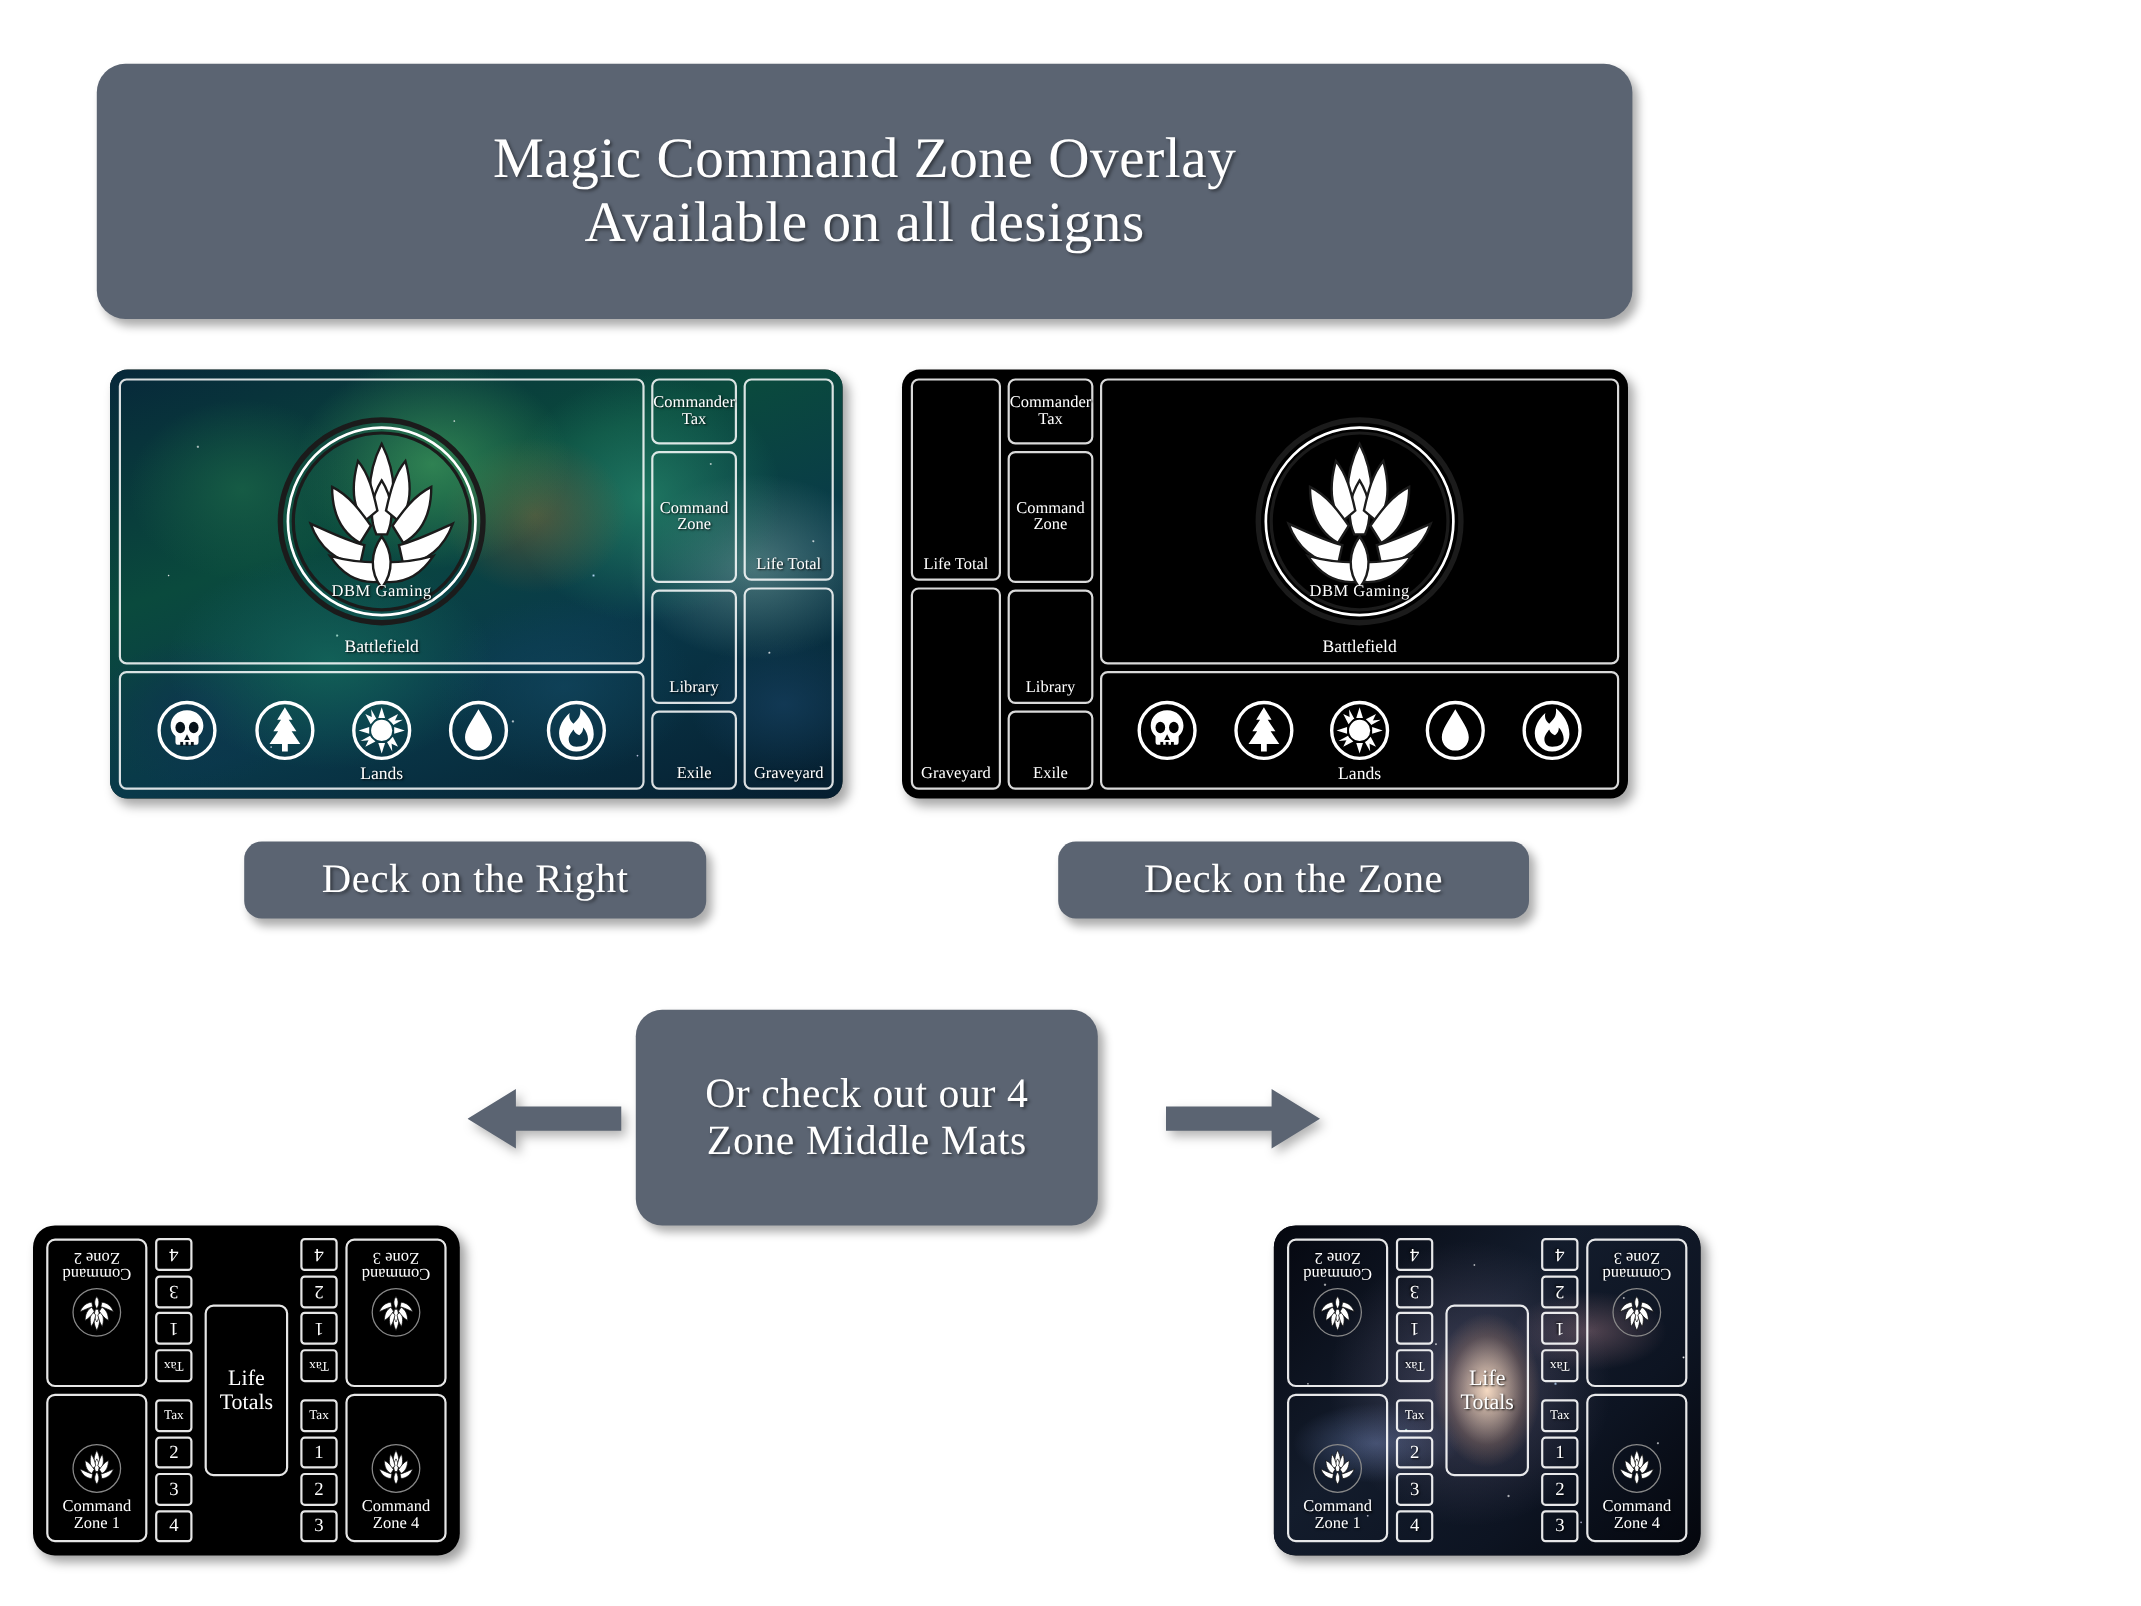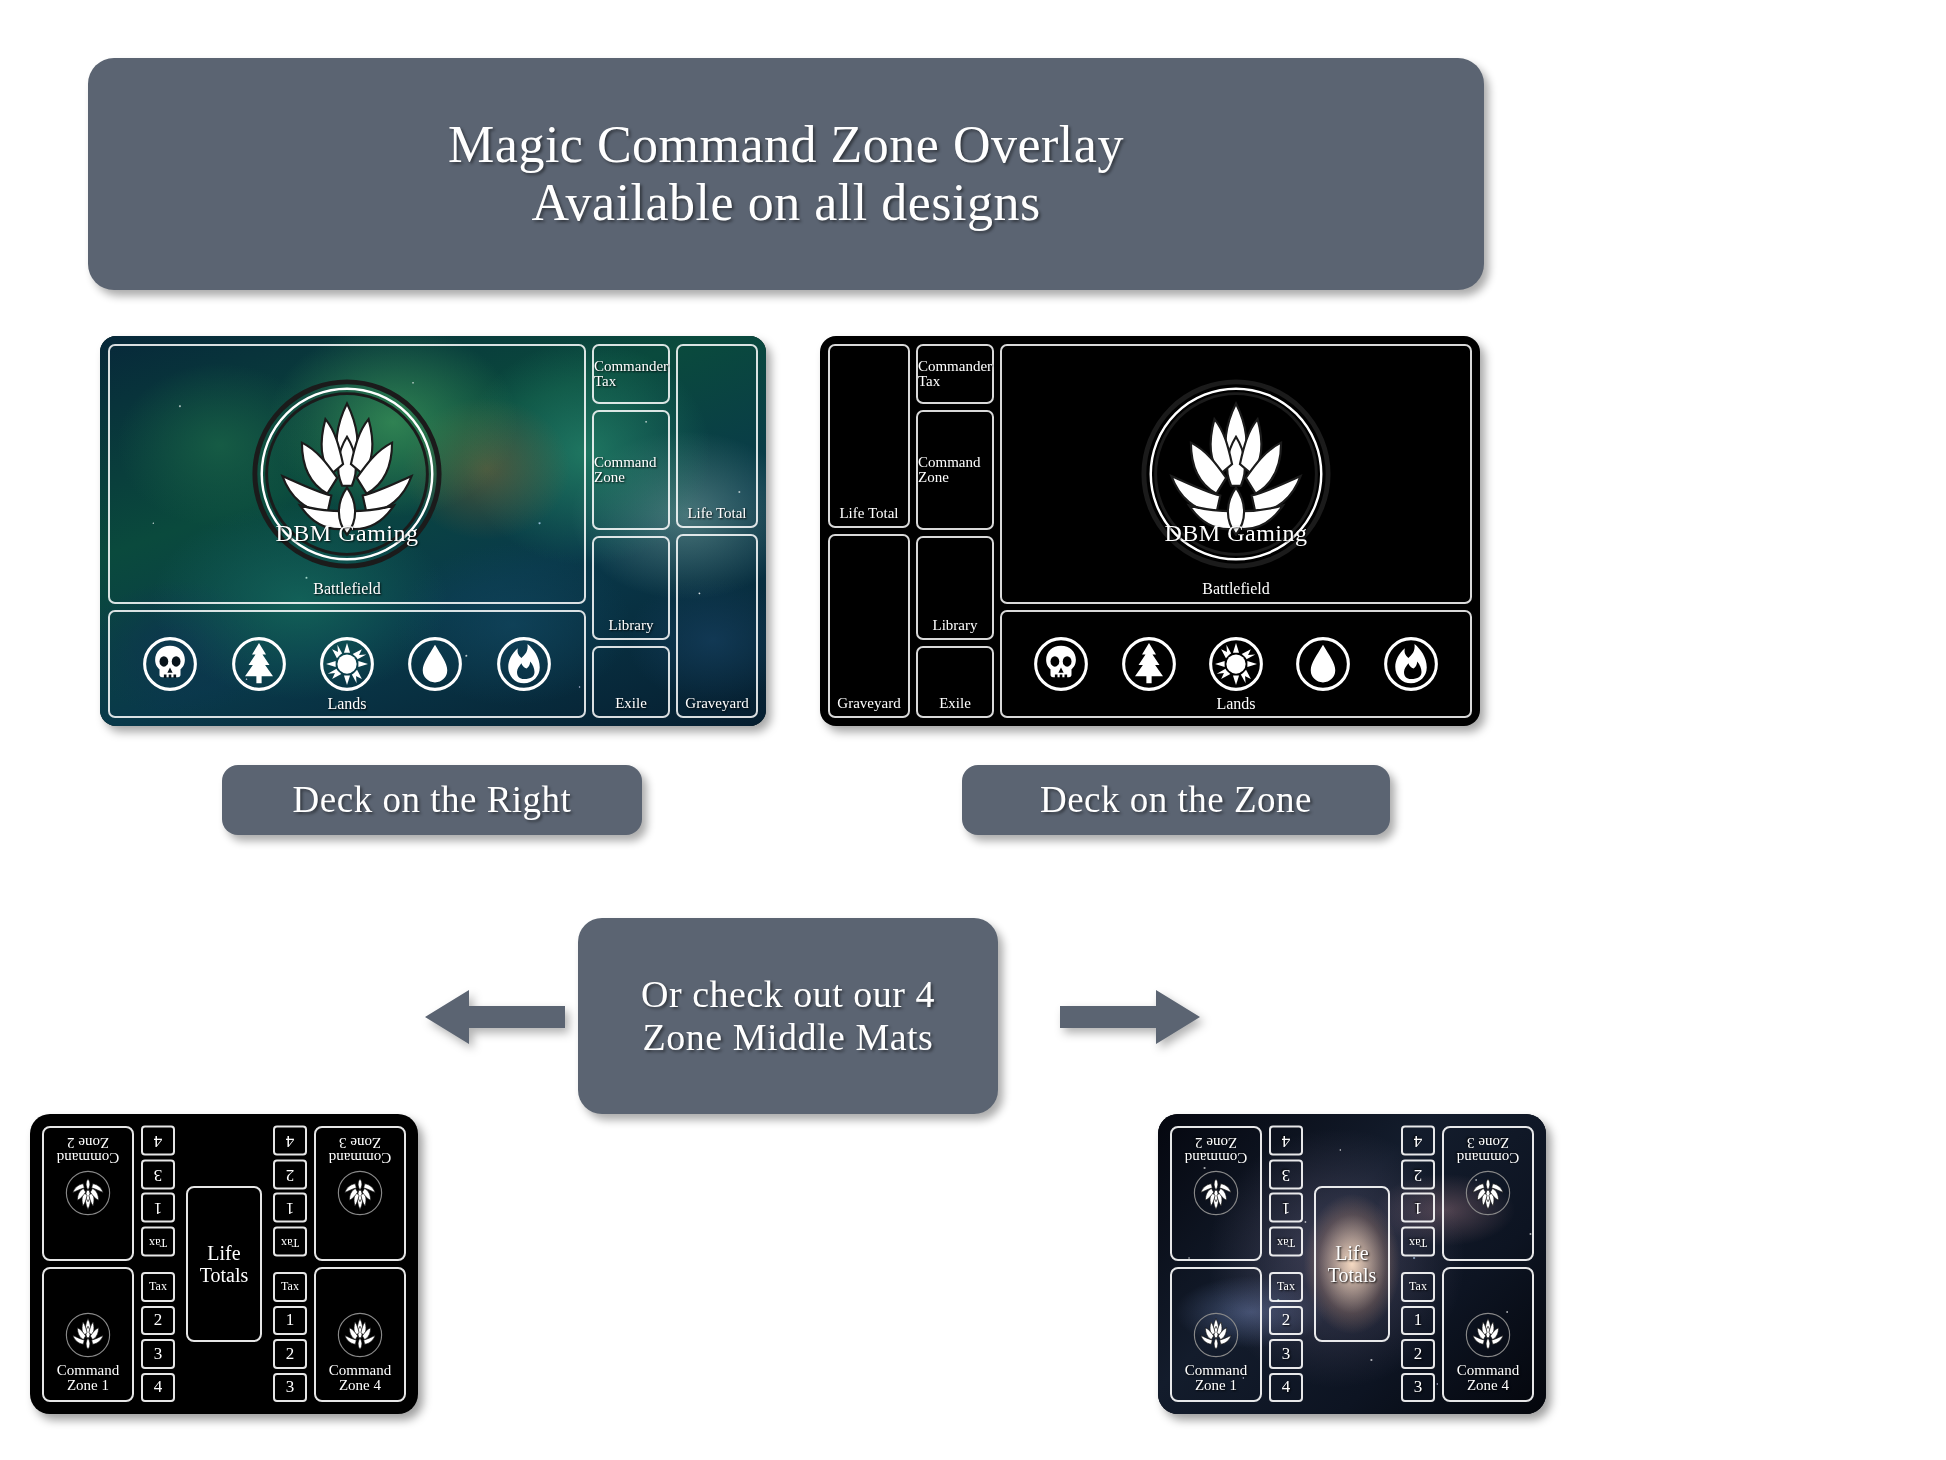--- a/index.html
+++ b/index.html
@@ -100,21 +100,21 @@
 
   .mat-col { position: relative; display: flex; flex-direction: column; gap: 6px; z-index: 2; }
   .zone {
     position: relative;
     border: 2px solid rgba(255,255,255,0.85);
     border-radius: 7px;
     color: #fff;
     display: flex;
     align-items: flex-end;
     justify-content: center;
-    text-align: left;
+    text-align: center;
     font-size: 15px;
     line-height: 1.02;
     padding-bottom: 5px;
     text-shadow: 1px 1px 2px rgba(0,0,0,0.9);
   }
   .zone.center-label { align-items: center; padding-bottom: 0; }
 
   
   .battlefield {
     position: relative; flex: 1;
@@ -143,21 +143,21 @@
   }
   .mana { width: 56px; height: 56px; }
   .mana svg { width: 100%; height: 100%; display: block; }
 
   
   .logo { position: relative; display: flex; flex-direction: column; align-items: center; }
   .logo svg { display: block; }
   .logo .brand {
     position: absolute; bottom: 13%; left: 0; right: 0;
     text-align: center; color: #fff;
-    font-size: 24px; letter-spacing: .5px;
+    font-size: 15px; letter-spacing: .5px;
     text-shadow: 1px 1px 2px rgba(0,0,0,0.9);
   }
 
   
   .mat4 {
     position: absolute;
     border-radius: 20px;
     box-shadow: 5px 6px 10px rgba(0,0,0,0.38);
     overflow: hidden;
     padding: 12px;

